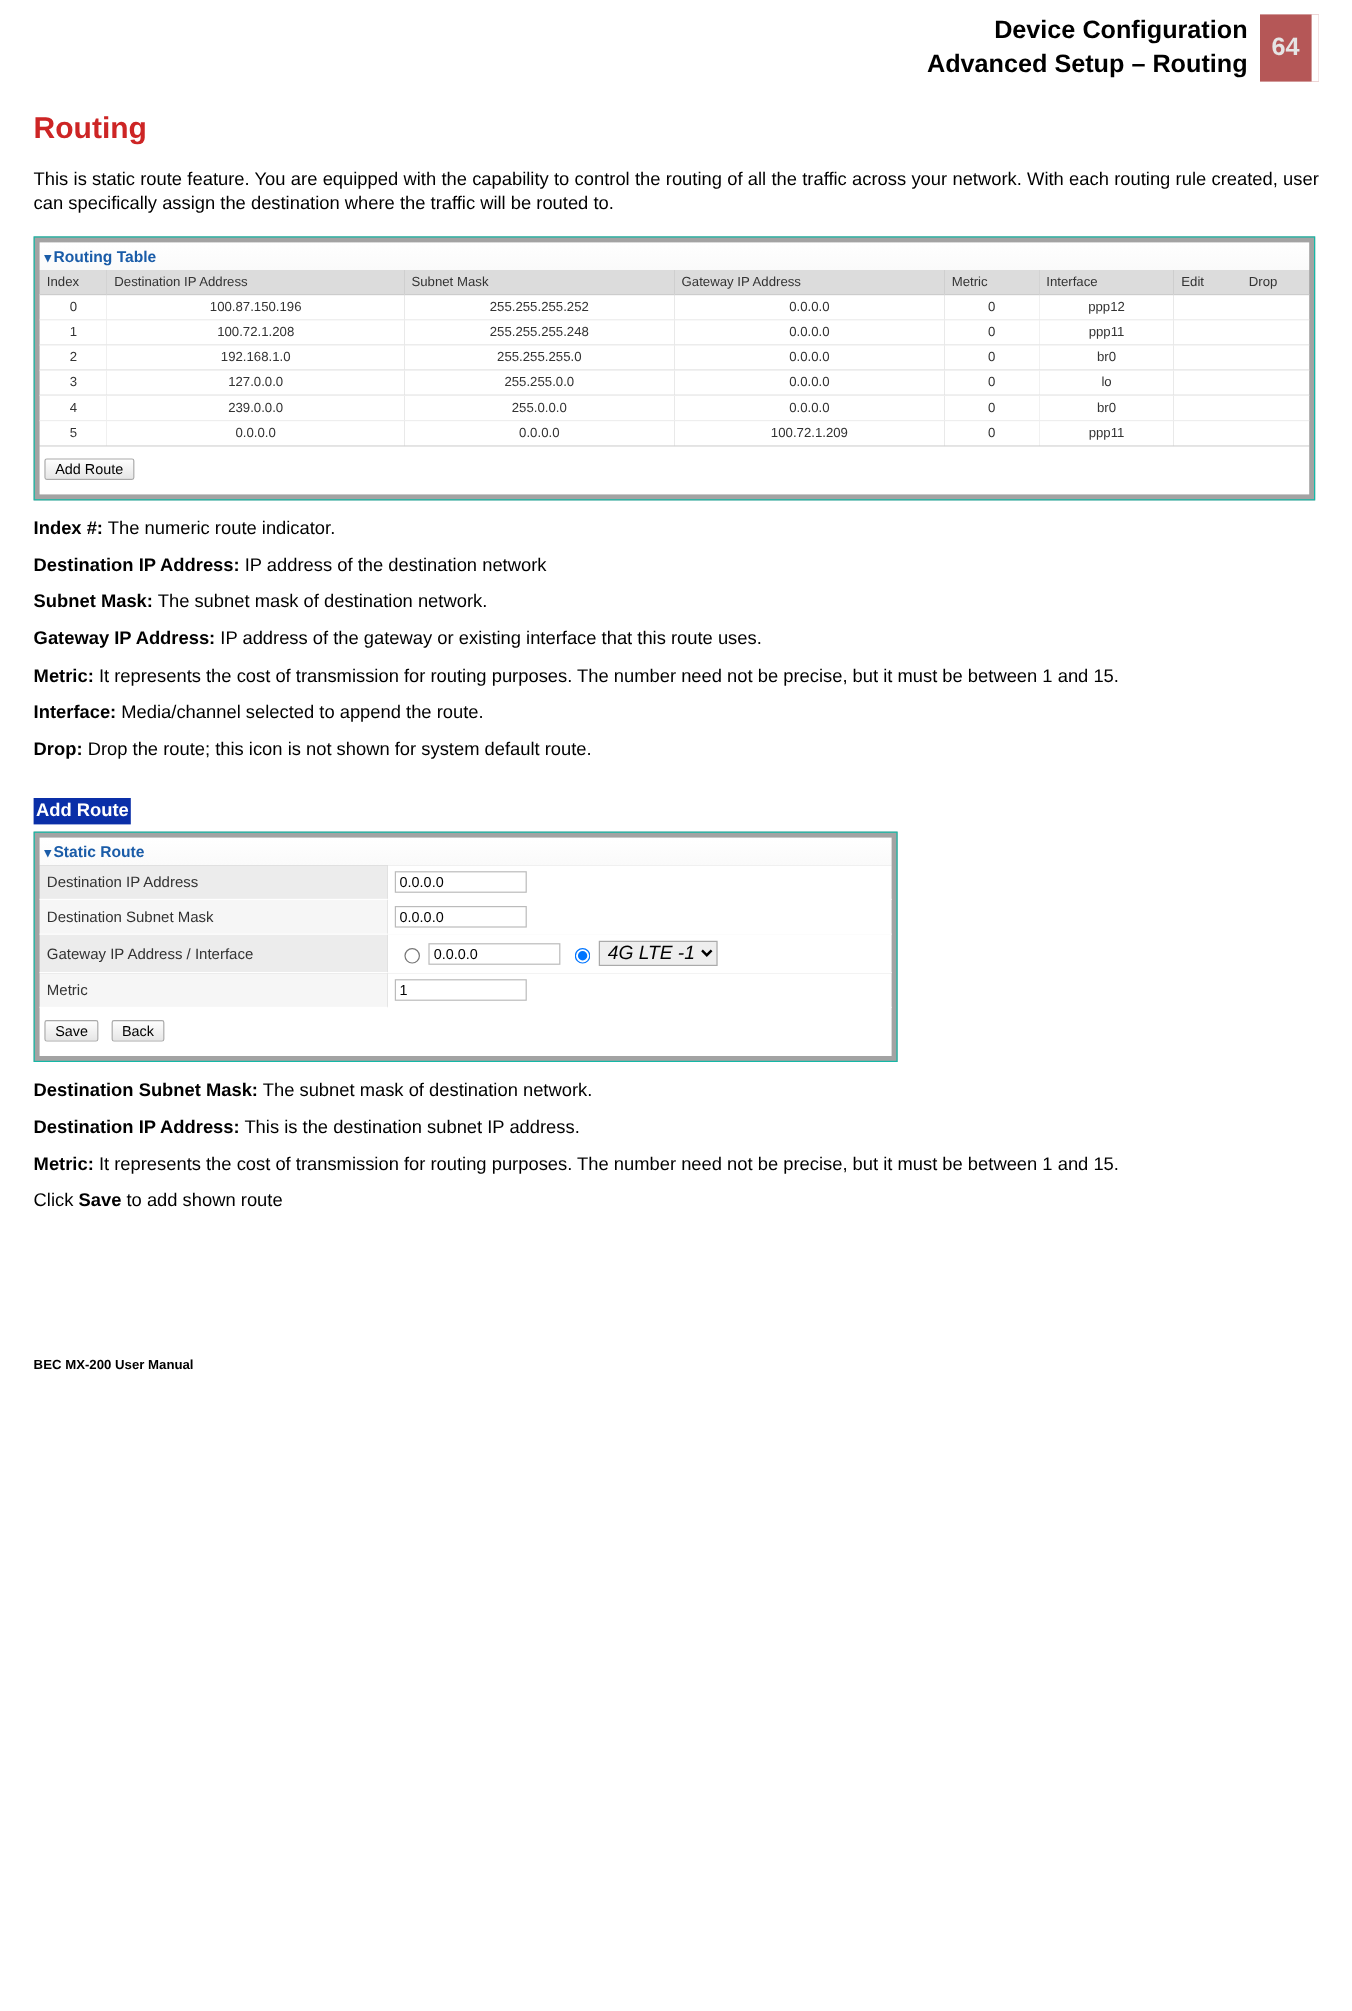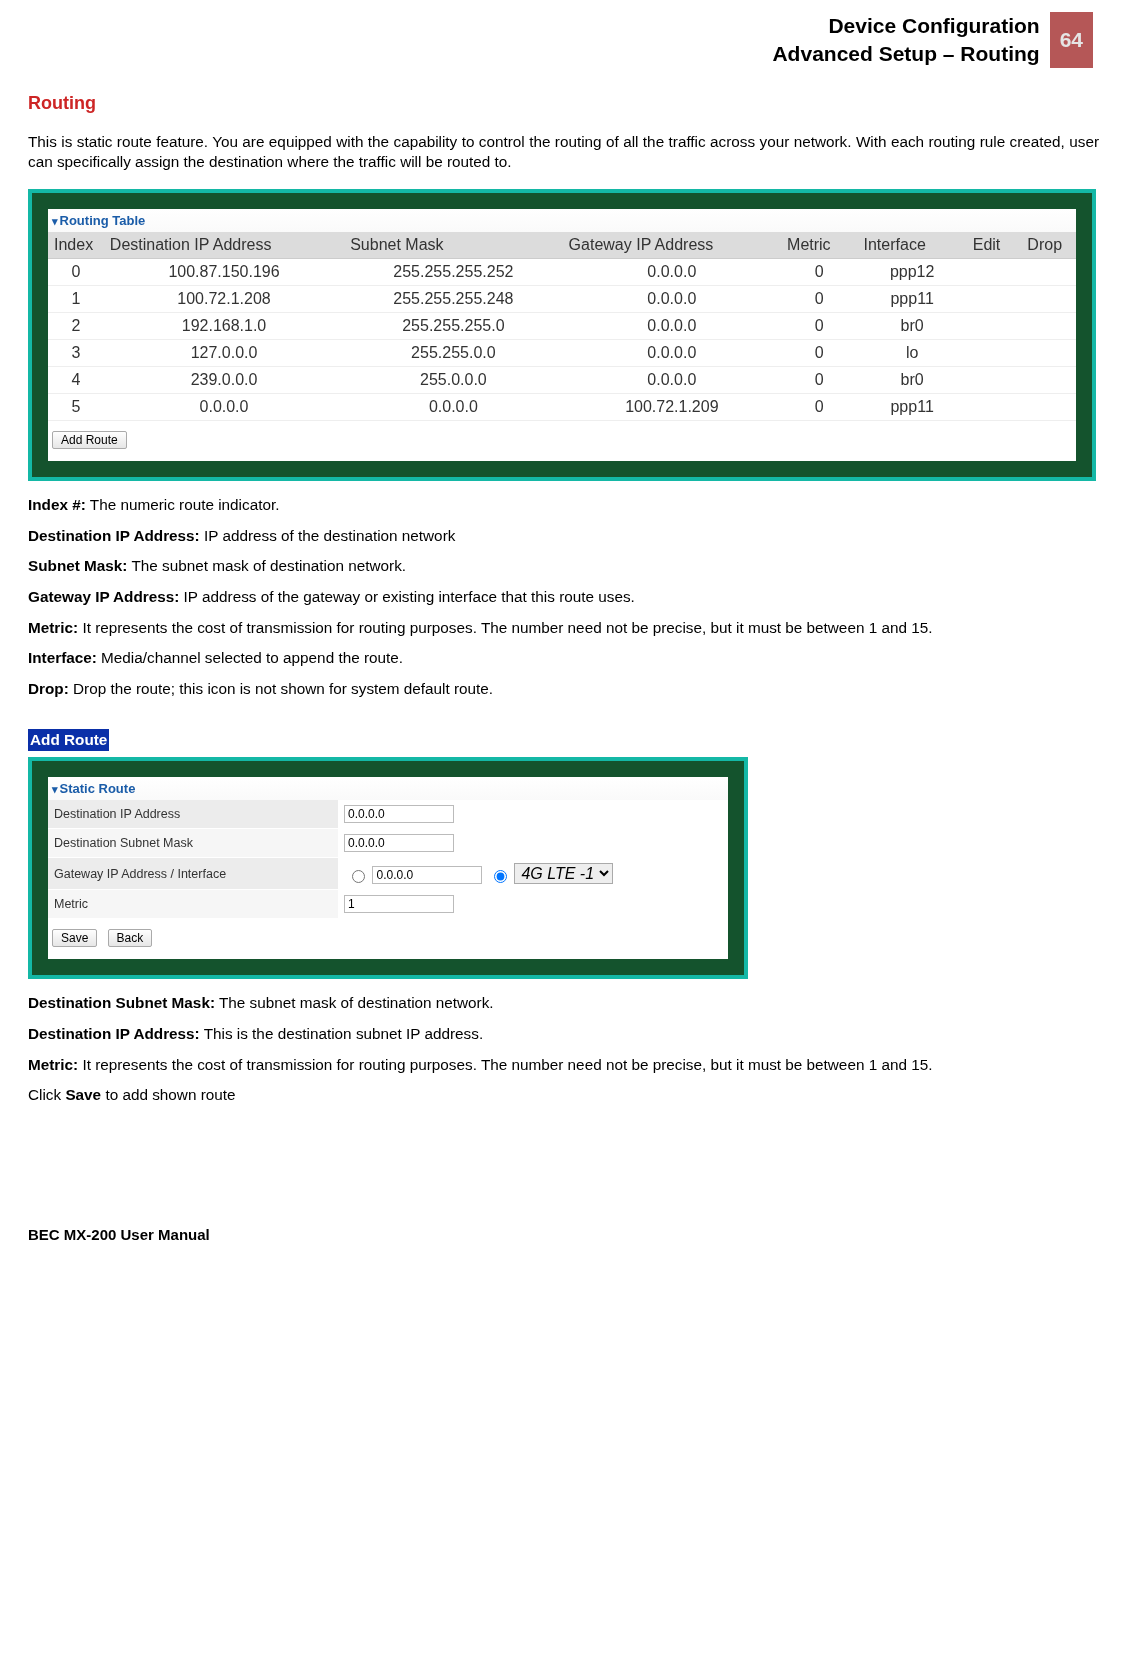--- a/index.html
+++ b/index.html
@@ -35,51 +35,51 @@
     font-weight: bold;
     padding: 16px 10px;
     display: flex;
     align-items: center;
     justify-content: center;
     min-width: 44px;
     border-right: 6px solid #fff;
   }
   h2.routing {
     color: #cd2525;
-    font-size: 18px;
+    font-size: 25px;
     margin: 20px 0 18px 0;
   }
   p.intro {
     margin: 0 0 16px 0;
     text-align: justify;
     line-height: 1.35;
   }
   .panel {
-    border: 4px solid #14b8a6;
-    background: #14532d;
-    padding: 16px;
+    border: 1px solid #14b8a6;
+    background: #a3a3a3;
+    padding: 4px;
     margin-bottom: 14px;
   }
   .panel-title {
     color: #1a5ca8;
     font-weight: bold;
     font-size: 13px;
     padding: 4px 4px;
     background: linear-gradient(#fff,#fafafa);
   }
   .panel-title .twisty {
     color: #1a5ca8;
     font-size: 11px;
     display: inline-block;
     margin-right: 2px;
   }
   table.routing-table {
     width: 100%;
     border-collapse: collapse;
-    font-size: 16px;
+    font-size: 11px;
     color: #333;
   }
   table.routing-table th {
     background: #dcdcdc;
     font-weight: normal;
     text-align: left;
     padding: 4px 6px;
     border-bottom: 1px solid #ccc;
   }
   table.routing-table td {
@@ -141,21 +141,21 @@
     background: #eee;
     font-style: italic;
   }
   .radio {
     margin: 0 4px 0 8px;
     vertical-align: middle;
   }
   .underline-word { text-decoration: underline; }
   .footer {
     margin-top: 120px;
-    font-size: 15px;
+    font-size: 11px;
     font-weight: bold;
   }
   .panel.p1 { width: 1068px; }
   .panel.p2 { width: 720px; }
   .btn-row { padding: 4px 0 6px 0; background: #fff; }
 </style>
 </head>
 <body>
 
 <div class="page">

